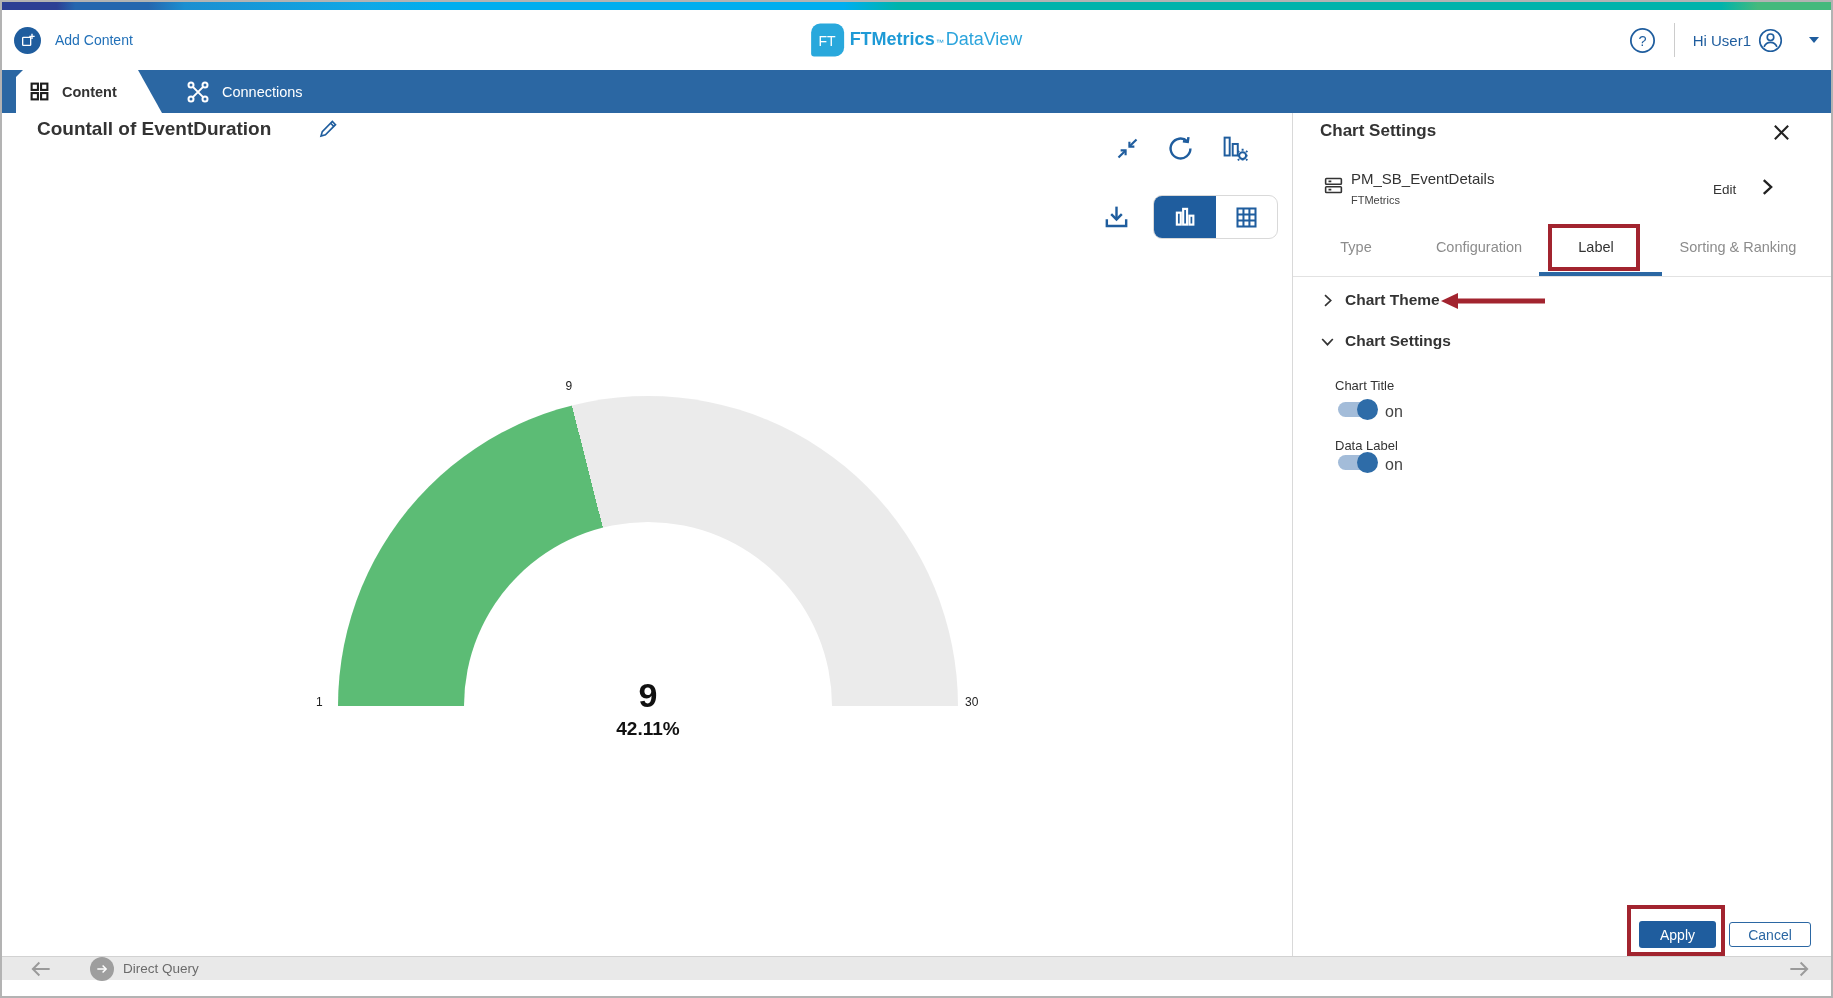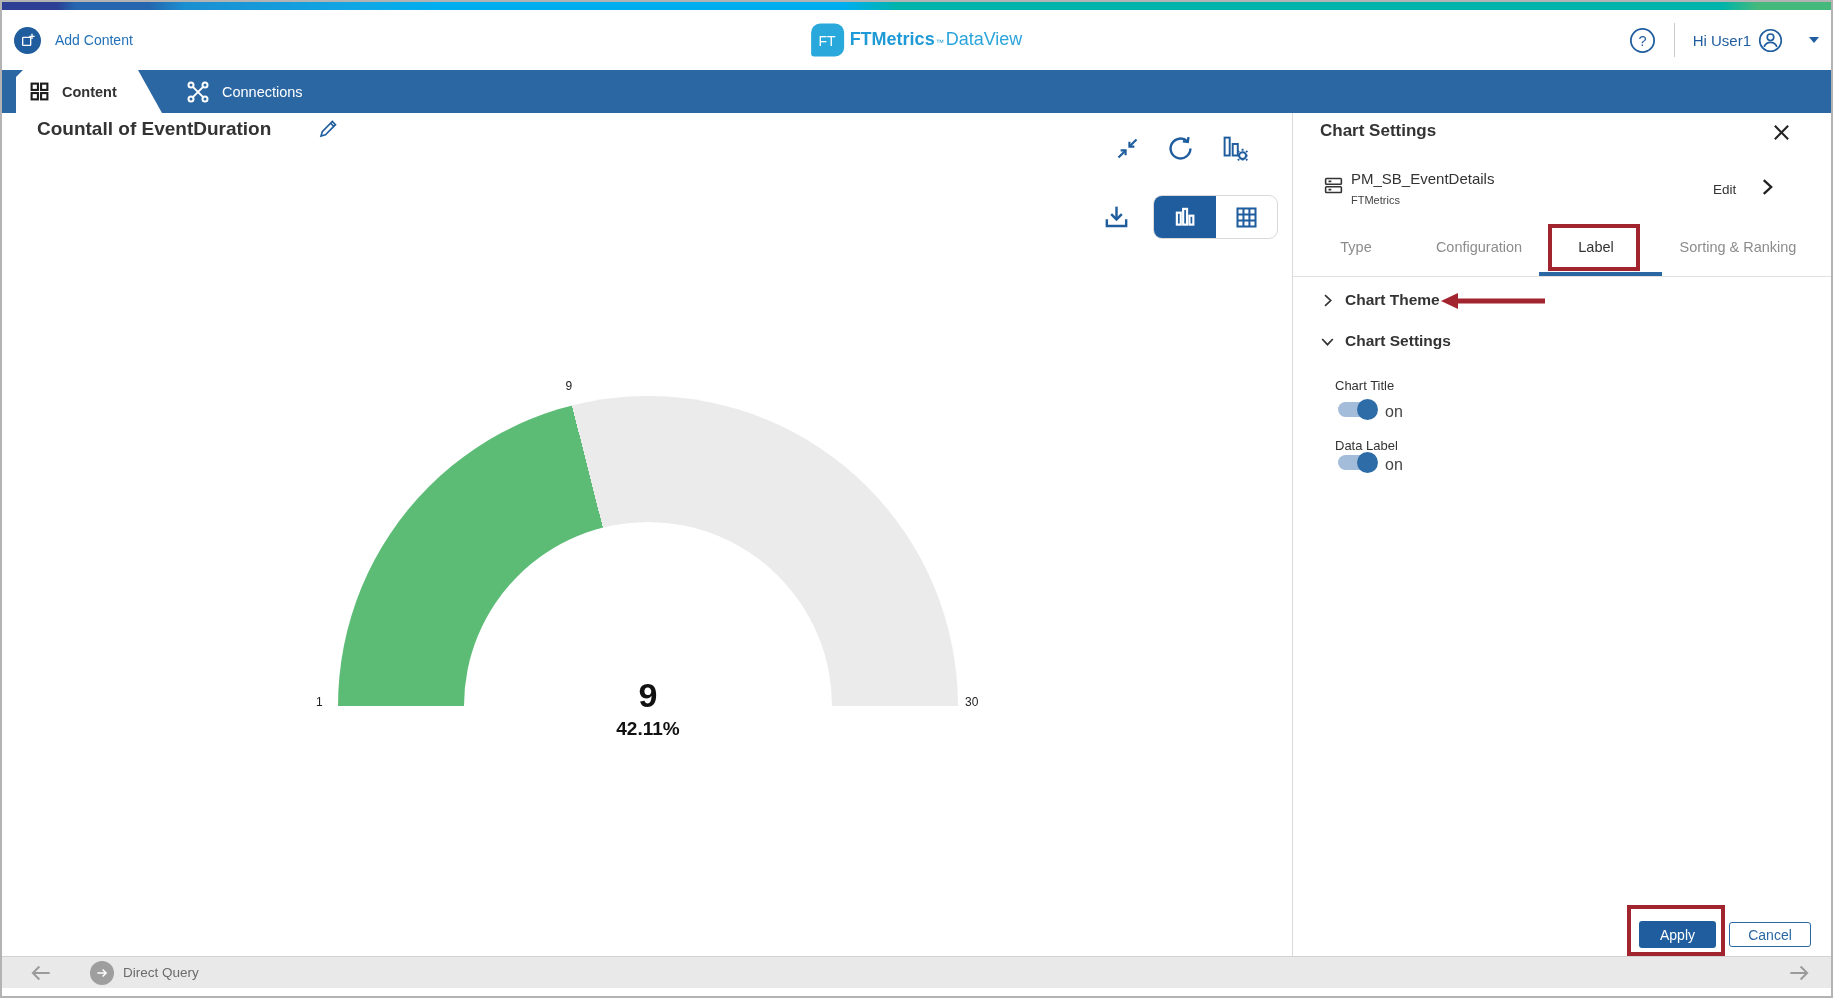--- a/index.html
+++ b/index.html
@@ -107,21 +107,21 @@
                border-radius:3px; cursor:pointer; font-family:inherit; }
 
   
   .anno-box-style{ position:absolute; left:255px; top:111px; width:92px; height:47px;
                    border:4px solid #A2242F; pointer-events:none; }
   .anno-arrow{ position:absolute; left:148px; top:178px; pointer-events:none; }
   .anno-box-apply{ position:absolute; left:334px; top:792px; width:98px; height:51px;
                    border:4px solid #A2242F; pointer-events:none; }
 
   
-  .footer{ height:32px; background:#E9E9E9; border-top:1px solid #d2d2d2;
+  .footer{ height:24px; background:#E9E9E9; border-top:1px solid #d2d2d2;
            display:flex; align-items:center; }
   .footer-back{ margin-left:26px; cursor:pointer; display:flex; }
   .status-circle{ margin-left:36px; width:24px; height:24px; border-radius:50%;
                   background:#9e9e9e; display:flex; align-items:center; justify-content:center; }
   .status-label{ margin-left:9px; font-size:13.5px; color:#6B6B6B; }
   .footer-spacer{ flex:1; }
   .footer-fwd{ margin-right:19px; cursor:pointer; display:flex; }
 </style>
 </head>
 <body>

